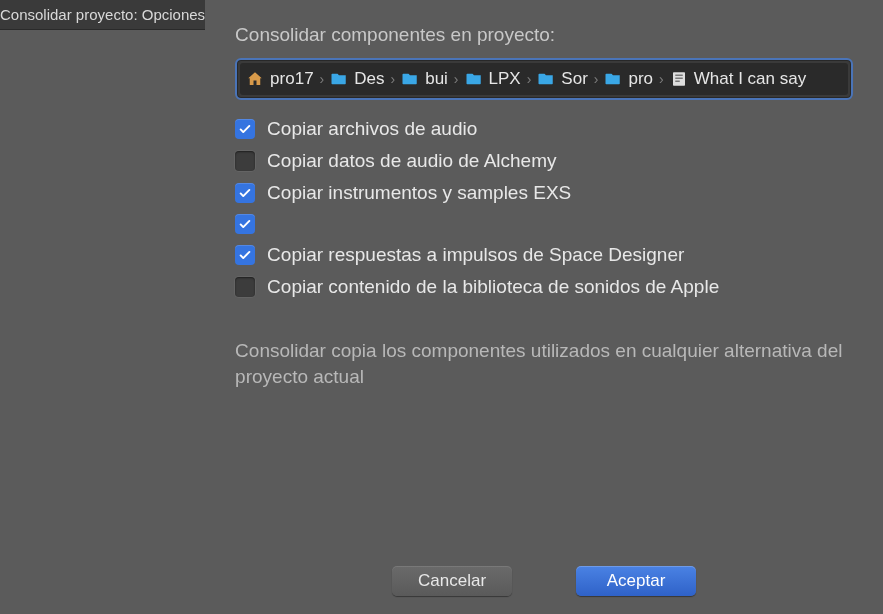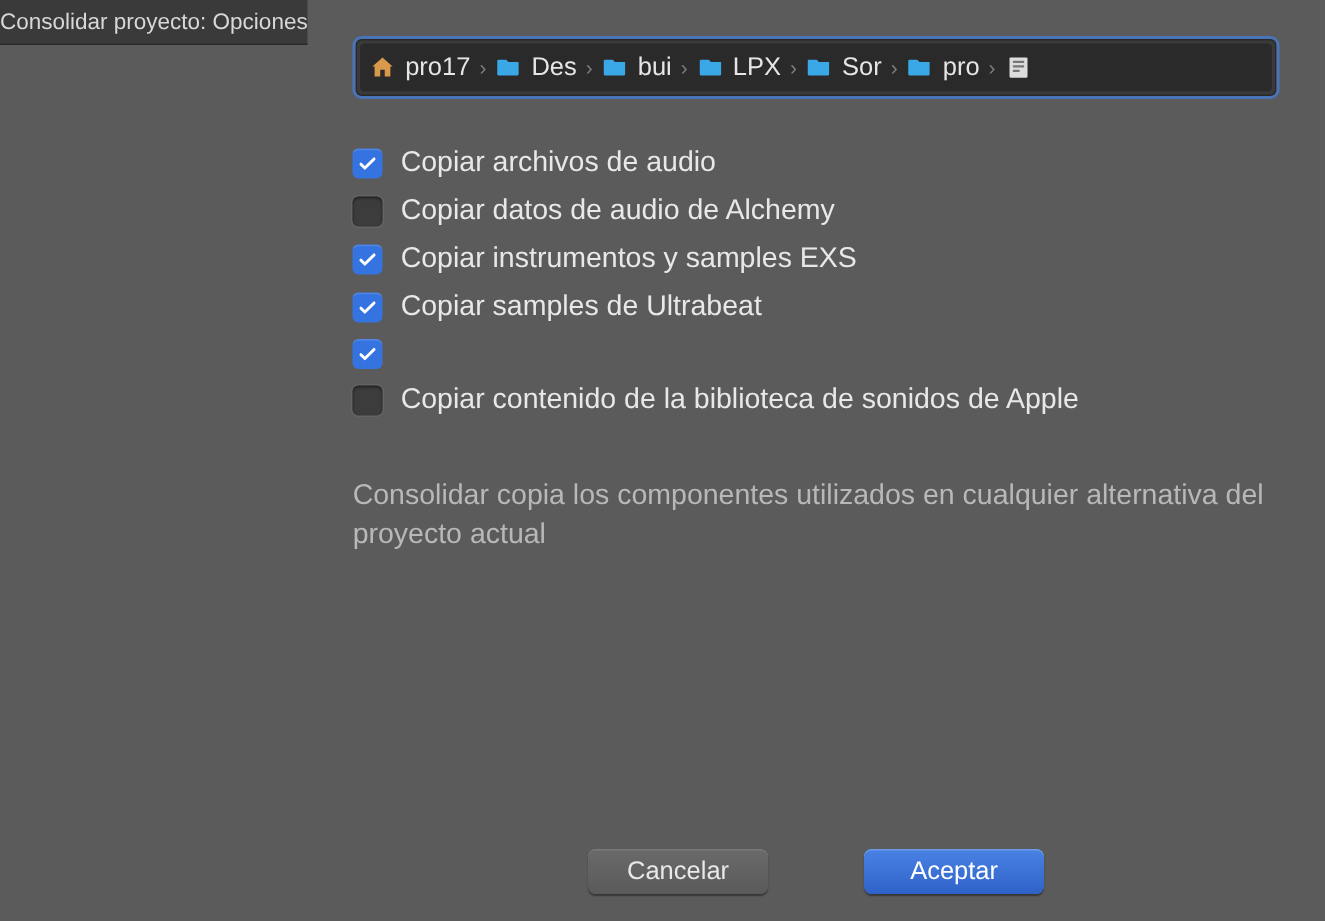--- a/index.html
+++ b/index.html
@@ -42,21 +42,21 @@
     font-size: 19px;
     color: #c8c8c8;
     margin-bottom: 12px;
   }
   .breadcrumb-wrap {
     border: 2px solid #4a74b8;
     border-radius: 6px;
     padding: 3px;
     background: #3a3a3a;
     box-shadow: 0 0 0 1px rgba(0,0,0,0.3) inset;
-    margin-bottom: 32px;
+    margin-bottom: 18px;
   }
   .breadcrumb {
     background: #2a2a2a;
     border-radius: 3px;
     height: 32px;
     display: flex;
     align-items: center;
     overflow: hidden;
     padding: 0 6px 0 4px;
     white-space: nowrap;
@@ -163,20 +163,21 @@
 </style>
 </head>
 <body>
 
 <div class="window">
   <div class="titlebar">
     <span>Consolidar proyecto: Opciones</span>
   </div>
   <div class="content">
 
+    <div class="section-label">Consolidar componentes en proyecto:</div>
 
     <div class="breadcrumb-wrap">
       <div class="breadcrumb" id="breadcrumb">
           <div class="crumb">
             <span class="icon"><svg class="home-svg" viewBox="0 0 24 24">
                 <path d="M12 3l9 8h-2v9h-5v-6h-4v6H5v-9H3z"></path>
               </svg></span>
             <span>pro17</span>
           </div>
           <span class="chevron">›</span>
@@ -215,20 +216,21 @@
             <span>pro</span>
           </div>
           <span class="chevron">›</span>
           <div class="crumb">
             <span class="icon"><svg class="proj-svg" viewBox="0 0 24 24">
                 <rect x="4" y="3" width="16" height="18" rx="1" fill="#ddd"></rect>
                 <rect x="7" y="6" width="10" height="2" fill="#777"></rect>
                 <rect x="7" y="10" width="10" height="2" fill="#777"></rect>
                 <rect x="7" y="14" width="6" height="2" fill="#777"></rect>
               </svg></span>
+            <span>What I can say</span>
           </div>
         </div>
     </div>
 
     <div class="checklist" id="checklist">
         <div class="check-row">
           <div class="checkbox checked">
             <svg viewBox="0 0 16 16">
               <path d="M3 8.5l3 3 7-7" stroke="#fff" stroke-width="2.2" fill="none" stroke-linecap="round" stroke-linejoin="round"></path>
             </svg>
@@ -246,28 +248,28 @@
             </svg>
           </div>
           <span class="check-label">Copiar instrumentos y samples EXS</span>
         </div>
         <div class="check-row">
           <div class="checkbox checked">
             <svg viewBox="0 0 16 16">
               <path d="M3 8.5l3 3 7-7" stroke="#fff" stroke-width="2.2" fill="none" stroke-linecap="round" stroke-linejoin="round"></path>
             </svg>
           </div>
-          <span class="check-label">Copiar samples de Ultrabeat</span>
-        </div>
-        <div class="check-row">
-          <div class="checkbox checked">
-            <svg viewBox="0 0 16 16">
-              <path d="M3 8.5l3 3 7-7" stroke="#fff" stroke-width="2.2" fill="none" stroke-linecap="round" stroke-linejoin="round"></path>
-            </svg>
-          </div>
+        </div>
+        <div class="check-row">
+          <div class="checkbox checked">
+            <svg viewBox="0 0 16 16">
+              <path d="M3 8.5l3 3 7-7" stroke="#fff" stroke-width="2.2" fill="none" stroke-linecap="round" stroke-linejoin="round"></path>
+            </svg>
+          </div>
+          <span class="check-label">Copiar respuestas a impulsos de Space Designer</span>
         </div>
         <div class="check-row">
           <div class="checkbox unchecked"></div>
           <span class="check-label">Copiar contenido de la biblioteca de sonidos de Apple</span>
         </div>
       </div>
 
     <div class="footer-text">Consolidar copia los componentes utilizados en cualquier alternativa del proyecto actual</div>
 
     <div class="button-row">

